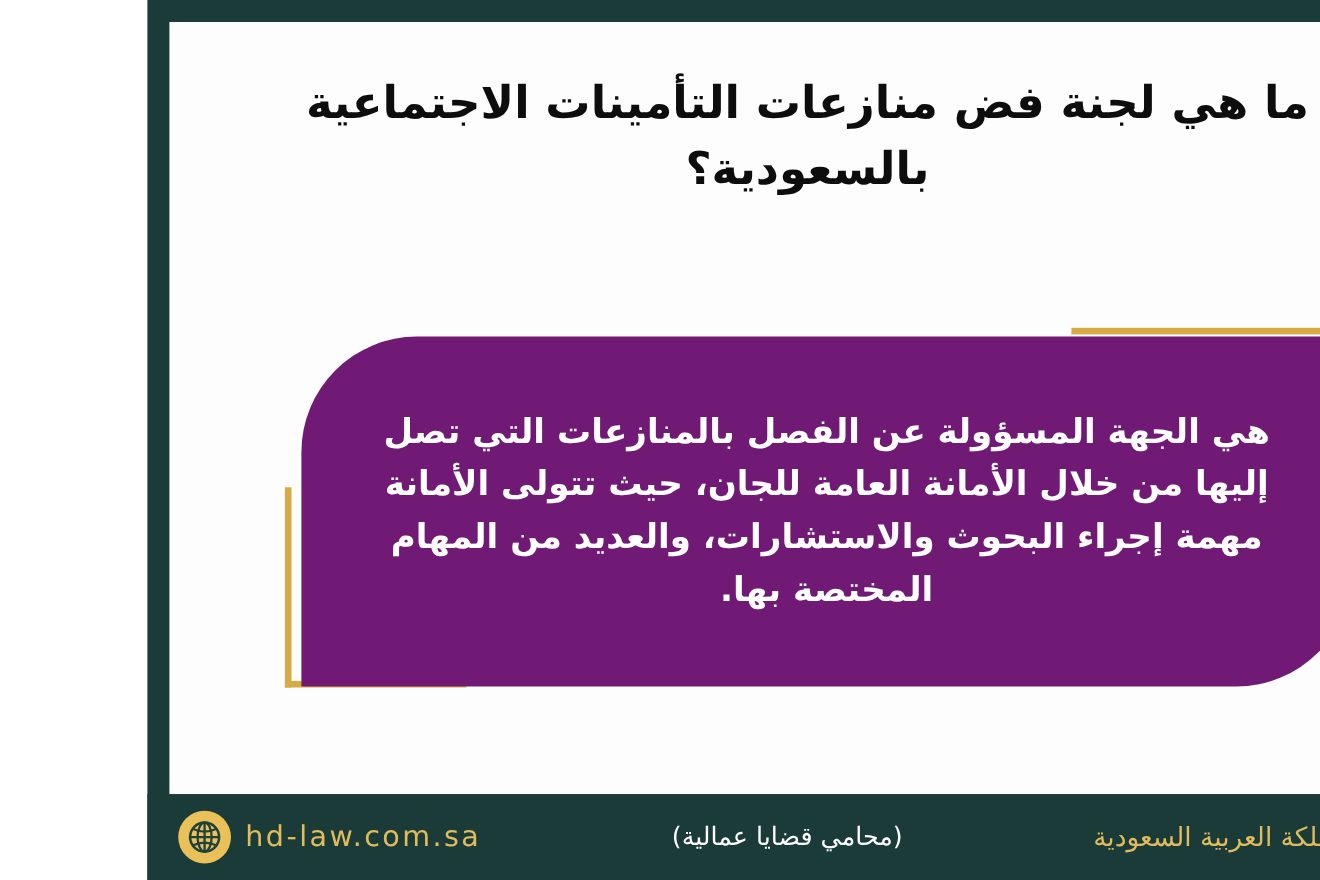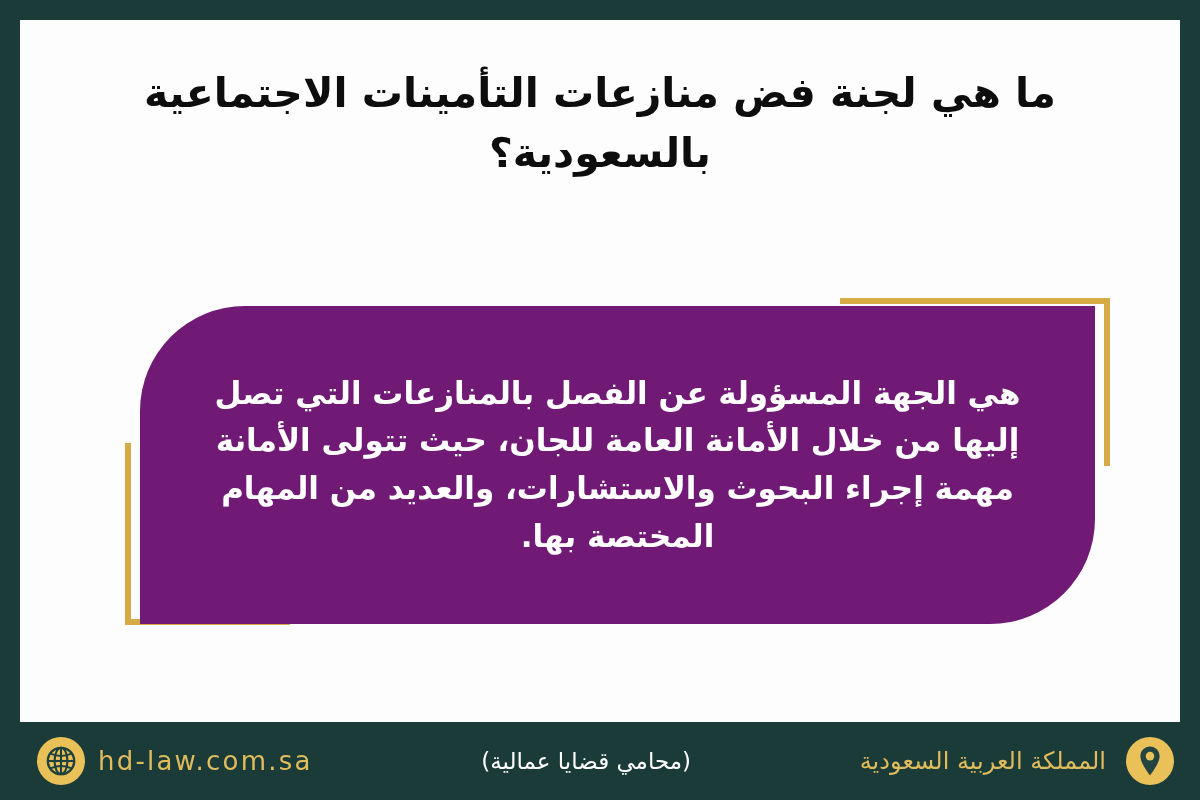--- a/index.html
+++ b/index.html
@@ -8,21 +8,21 @@
   html, body {
     width:1200px; height:800px;
     background:#ffffff;
     font-family:"DejaVu Sans","Liberation Sans",sans-serif;
     overflow:hidden;
   }
 
   
   .poster {
     position:relative;
-    width:1200px; height:800px;
+    width:1066px; height:800px;
     background:#1a3b38;
   }
 
   
   .panel {
     position:absolute;
     left:20px; top:20px;
     width:1160px; height:702px;
     background:#fdfdfd;
   }
@@ -98,21 +98,21 @@
     width:1200px; height:78px;
     background:#1a3b38;
     display:flex;
     align-items:center;
     direction:ltr;
   }
 
   .footer-left {
     display:flex; align-items:center;
     gap:13px;
-    padding-left:37px;
+    padding-left:28px;
     flex:0 0 auto;
   }
   .footer-center {
     flex:1 1 auto;
     text-align:center;
     direction:rtl;
   }
   .footer-right {
     display:flex; align-items:center;
     gap:20px;

